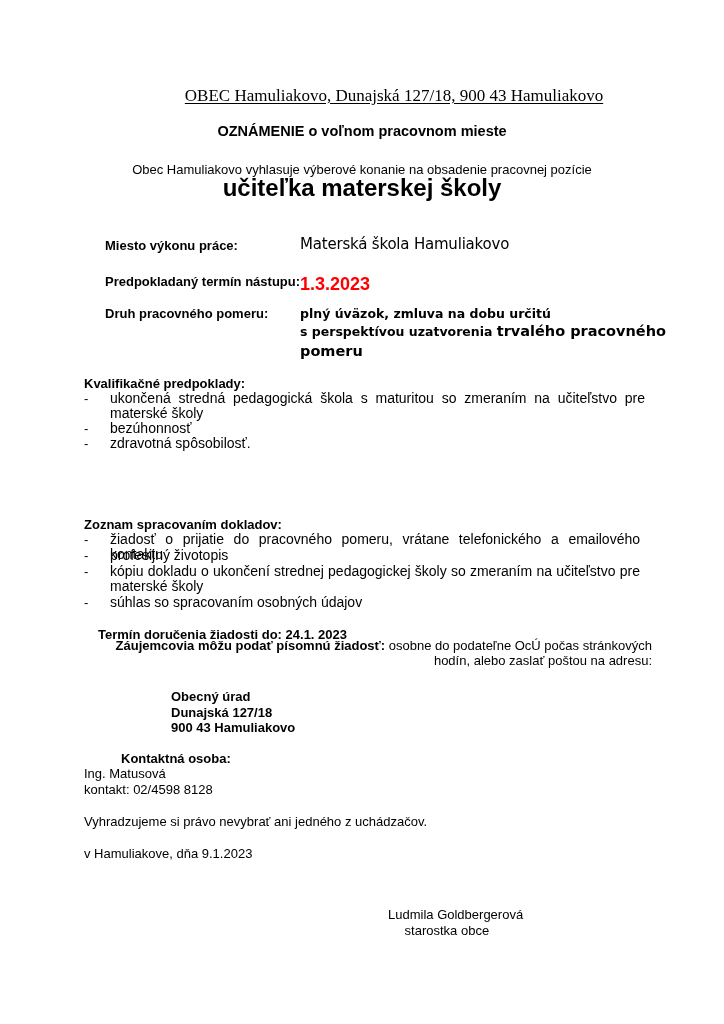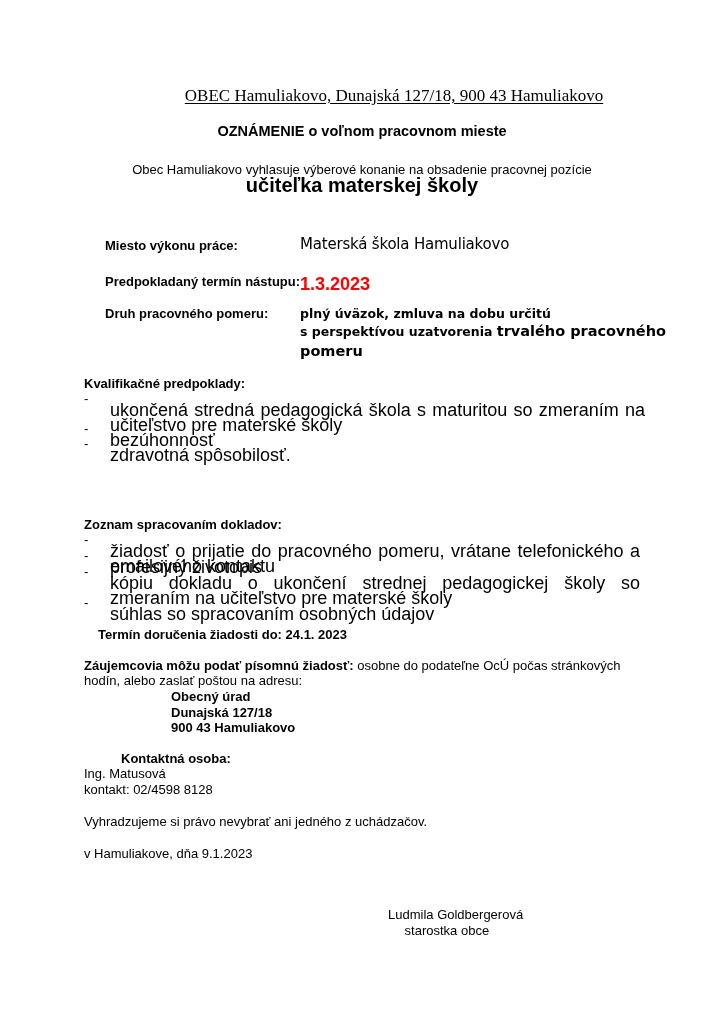--- a/index.html
+++ b/index.html
@@ -8,33 +8,33 @@
     .abs { position: absolute; white-space: nowrap; }
     .sans { font-family: "Liberation Sans", sans-serif; }
     .serif { font-family: "Liberation Serif", serif; }
     .carlito { font-family: "DejaVu Sans", sans-serif; }
     .b { font-weight: bold; }
     .t13 { font-size: 13px; line-height: 15px; }
 
     .letterhead { left: 0; width: 724px; top: 86px; text-align: center; font-size: 17px; text-decoration: underline; text-underline-offset: 2px; padding-left: 32px; }
     .title { left: 0; width: 724px; top: 123px; text-align: center; font-size: 14.5px; }
     .intro { left: 0; width: 724px; top: 162px; text-align: center; font-size: 13px; }
-    .position { left: 0; width: 724px; top: 174px; text-align: center; font-size: 20px; font-weight: bold; }
+    .position { left: 0; width: 724px; top: 174px; text-align: center; font-size: 24px; font-weight: bold; }
 
     .label { left: 84px; font-size: 13px; font-weight: bold; margin-left: 21px; }
     .value { left: 300px; }
     .v-place { font-size: 15px; letter-spacing: -0.2px; }
     .v-date { font-size: 18px; font-weight: bold; color: #ff0000; }
     .v-type { font-size: 12.5px; font-weight: bold; }
     .v-type .big { font-size: 14.5px; }
 
     .p { left: 84px; width: 556px; font-size: 13px; line-height: 15px; white-space: normal; text-align: justify; }
     .list-item { left: 84px; width: 556px; white-space: normal; }
     .dash { position: absolute; left: 0; top: 0; }
-    .item-text { display: block; margin-left: 26px; font-size: 18px; line-height: 15px; text-align: justify; margin-top: 12px; }
+    .item-text { display: block; margin-left: 26px; font-size: 14px; line-height: 15px; text-align: justify; }
     .address { left: 171px; font-size: 13px; font-weight: bold; line-height: 15px; }
   </style>
 </head>
 <body>
 
 <div class="page">
 
   <div class="abs serif letterhead">OBEC  Hamuliakovo, Dunajská 127/18, 900 43 Hamuliakovo</div>
   <div class="abs sans b title">OZNÁMENIE o voľnom pracovnom mieste</div>
   <div class="abs sans intro">Obec Hamuliakovo vyhlasuje výberové konanie na obsadenie pracovnej pozície</div>
@@ -81,21 +81,21 @@
     <span class="dash t13">-</span>
     <span class="item-text">kópiu dokladu o ukončení strednej pedagogickej školy so zmeraním na učiteľstvo pre materské školy</span>
   </div>
   <div class="abs sans list-item" style="top:595px;">
     <span class="dash t13">-</span>
     <span class="item-text">súhlas so spracovaním osobných údajov</span>
   </div>
 
   <div class="abs sans b t13" style="left:98px; top:627px;text-align:center;">Termín doručenia žiadosti do: 24.1. 2023</div>
 
-  <div class="abs sans p" style="top:658px; text-align:left;"><span class="b">Záujemcovia môžu podať písomnú žiadosť:</span><span> osobne do podateľne OcÚ počas stránkových hodín, alebo zaslať poštou na adresu:</span></div>
+  <div class="abs sans p" style="top:638px; text-align:right;margin-left:12px;"><span class="b">Záujemcovia môžu podať písomnú žiadosť:</span><span> osobne do podateľne OcÚ počas stránkových hodín, alebo zaslať poštou na adresu:</span></div>
   <div class="abs sans address" style="top:689px;">Obecný úrad</div>
   <div class="abs sans address" style="top:705px;">Dunajská 127/18</div>
   <div class="abs sans address" style="top:720px;">900 43 Hamuliakovo</div>
 
   <div class="abs sans b t13" style="left:84px; top:751px;padding-left:37px;">Kontaktná osoba:</div>
   <div class="abs sans t13" style="left:84px; top:766px;">Ing. Matusová</div>
   <div class="abs sans t13" style="left:84px; top:782px;">kontakt: 02/4598 8128</div>
 
   <div class="abs sans t13" style="left:84px; top:814px;">Vyhradzujeme si právo nevybrať ani jedného z uchádzačov.</div>
   <div class="abs sans t13" style="left:84px; top:846px;">v Hamuliakove, dňa 9.1.2023</div>

